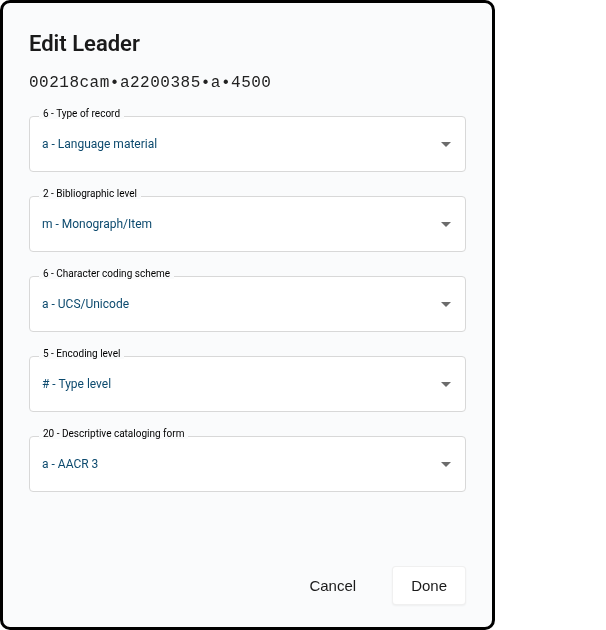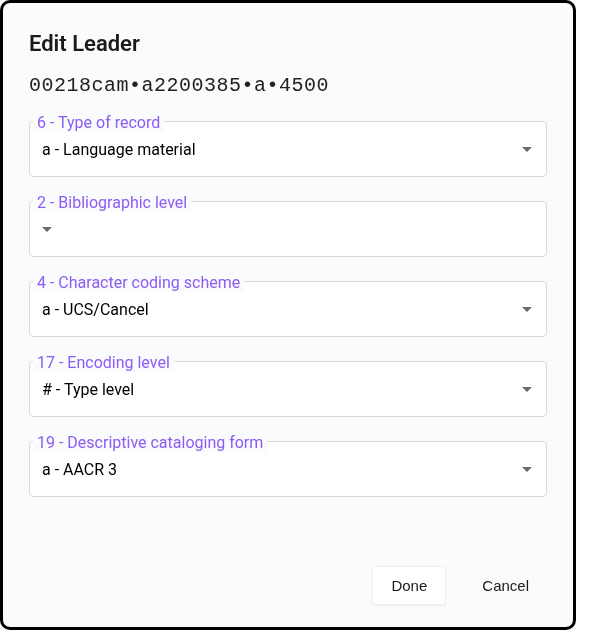--- a/index.html
+++ b/index.html
@@ -7,76 +7,76 @@
     margin: 0;
     padding: 0;
   }
   body {
     font-family: -apple-system, BlinkMacSystemFont, "Segoe UI", Roboto, Helvetica, Arial, sans-serif;
     background: #fff;
     width: 606px;
     height: 630px;
   }
   .dialog {
-    width: 576px;
+    width: 495px;
     height: 630px;
     border: 3px solid #000;
     border-radius: 10px;
     background: #fafbfc;
     padding: 28px 26px 22px 26px;
     display: flex;
     flex-direction: column;
   }
   .dialog-title {
     font-size: 22px;
     font-weight: 600;
     color: #1a1a1a;
     margin-bottom: 18px;
   }
   .leader-string {
     font-family: "Courier New", Courier, monospace;
-    font-size: 20px;
+    font-size: 16px;
     color: #222;
     margin-bottom: 24px;
     letter-spacing: 0.5px;
   }
   .fields {
     flex: 1;
     display: flex;
     flex-direction: column;
     gap: 24px;
   }
   .field {
     position: relative;
   }
   .field-label {
     position: absolute;
     top: -8px;
-    left: 4px;
+    left: 10px;
     background: #fafbfc;
     padding: 0 4px;
-    font-size: 16px;
-    color: #8b5cf6;
+    font-size: 10px;
+    color: #000000;
     z-index: 2;
   }
   .select-box {
     width: 100%;
     border: 1px solid #d8d8d8;
     border-radius: 4px;
     background: #fff;
     height: 56px;
     display: flex;
     align-items: center;
     justify-content: space-between;
     padding: 0 14px 0 12px;
     cursor: pointer;
   }
   .select-value {
-    font-size: 16px;
-    color: #000000;
+    font-size: 12px;
+    color: #0c4a6e;
   }
   .dropdown-caret {
     width: 0;
     height: 0;
     border-left: 5px solid transparent;
     border-right: 5px solid transparent;
     border-top: 5px solid #6c6c6c;
   }
   .footer {
     display: flex;
@@ -116,48 +116,49 @@
       <span class="field-label">6 - Type of record</span>
       <div class="select-box">
         <span class="select-value">a - Language material</span>
         <span class="dropdown-caret"></span>
       </div>
     </div>
 
     <div class="field">
       <span class="field-label">2 - Bibliographic level</span>
       <div class="select-box">
+        <span class="select-value">m - Monograph/Item</span>
         <span class="dropdown-caret"></span>
       </div>
     </div>
 
     <div class="field">
-      <span class="field-label">4 - Character coding scheme</span>
+      <span class="field-label">6 - Character coding scheme</span>
       <div class="select-box">
-        <span class="select-value">a - UCS/Cancel</span>
+        <span class="select-value">a - UCS/Unicode</span>
         <span class="dropdown-caret"></span>
       </div>
     </div>
 
     <div class="field">
-      <span class="field-label">17 - Encoding level</span>
+      <span class="field-label">5 - Encoding level</span>
       <div class="select-box">
         <span class="select-value"># - Type level</span>
         <span class="dropdown-caret"></span>
       </div>
     </div>
 
     <div class="field">
-      <span class="field-label">19 - Descriptive cataloging form</span>
+      <span class="field-label">20 - Descriptive cataloging form</span>
       <div class="select-box">
         <span class="select-value">a - AACR 3</span>
         <span class="dropdown-caret"></span>
       </div>
     </div>
 
   </div>
 
   <div class="footer">
+    <button class="btn">Cancel</button>
     <button class="btn btn-done">Done</button>
-    <button class="btn">Cancel</button>
   </div>
 
 </div>
 
 </body></html>

